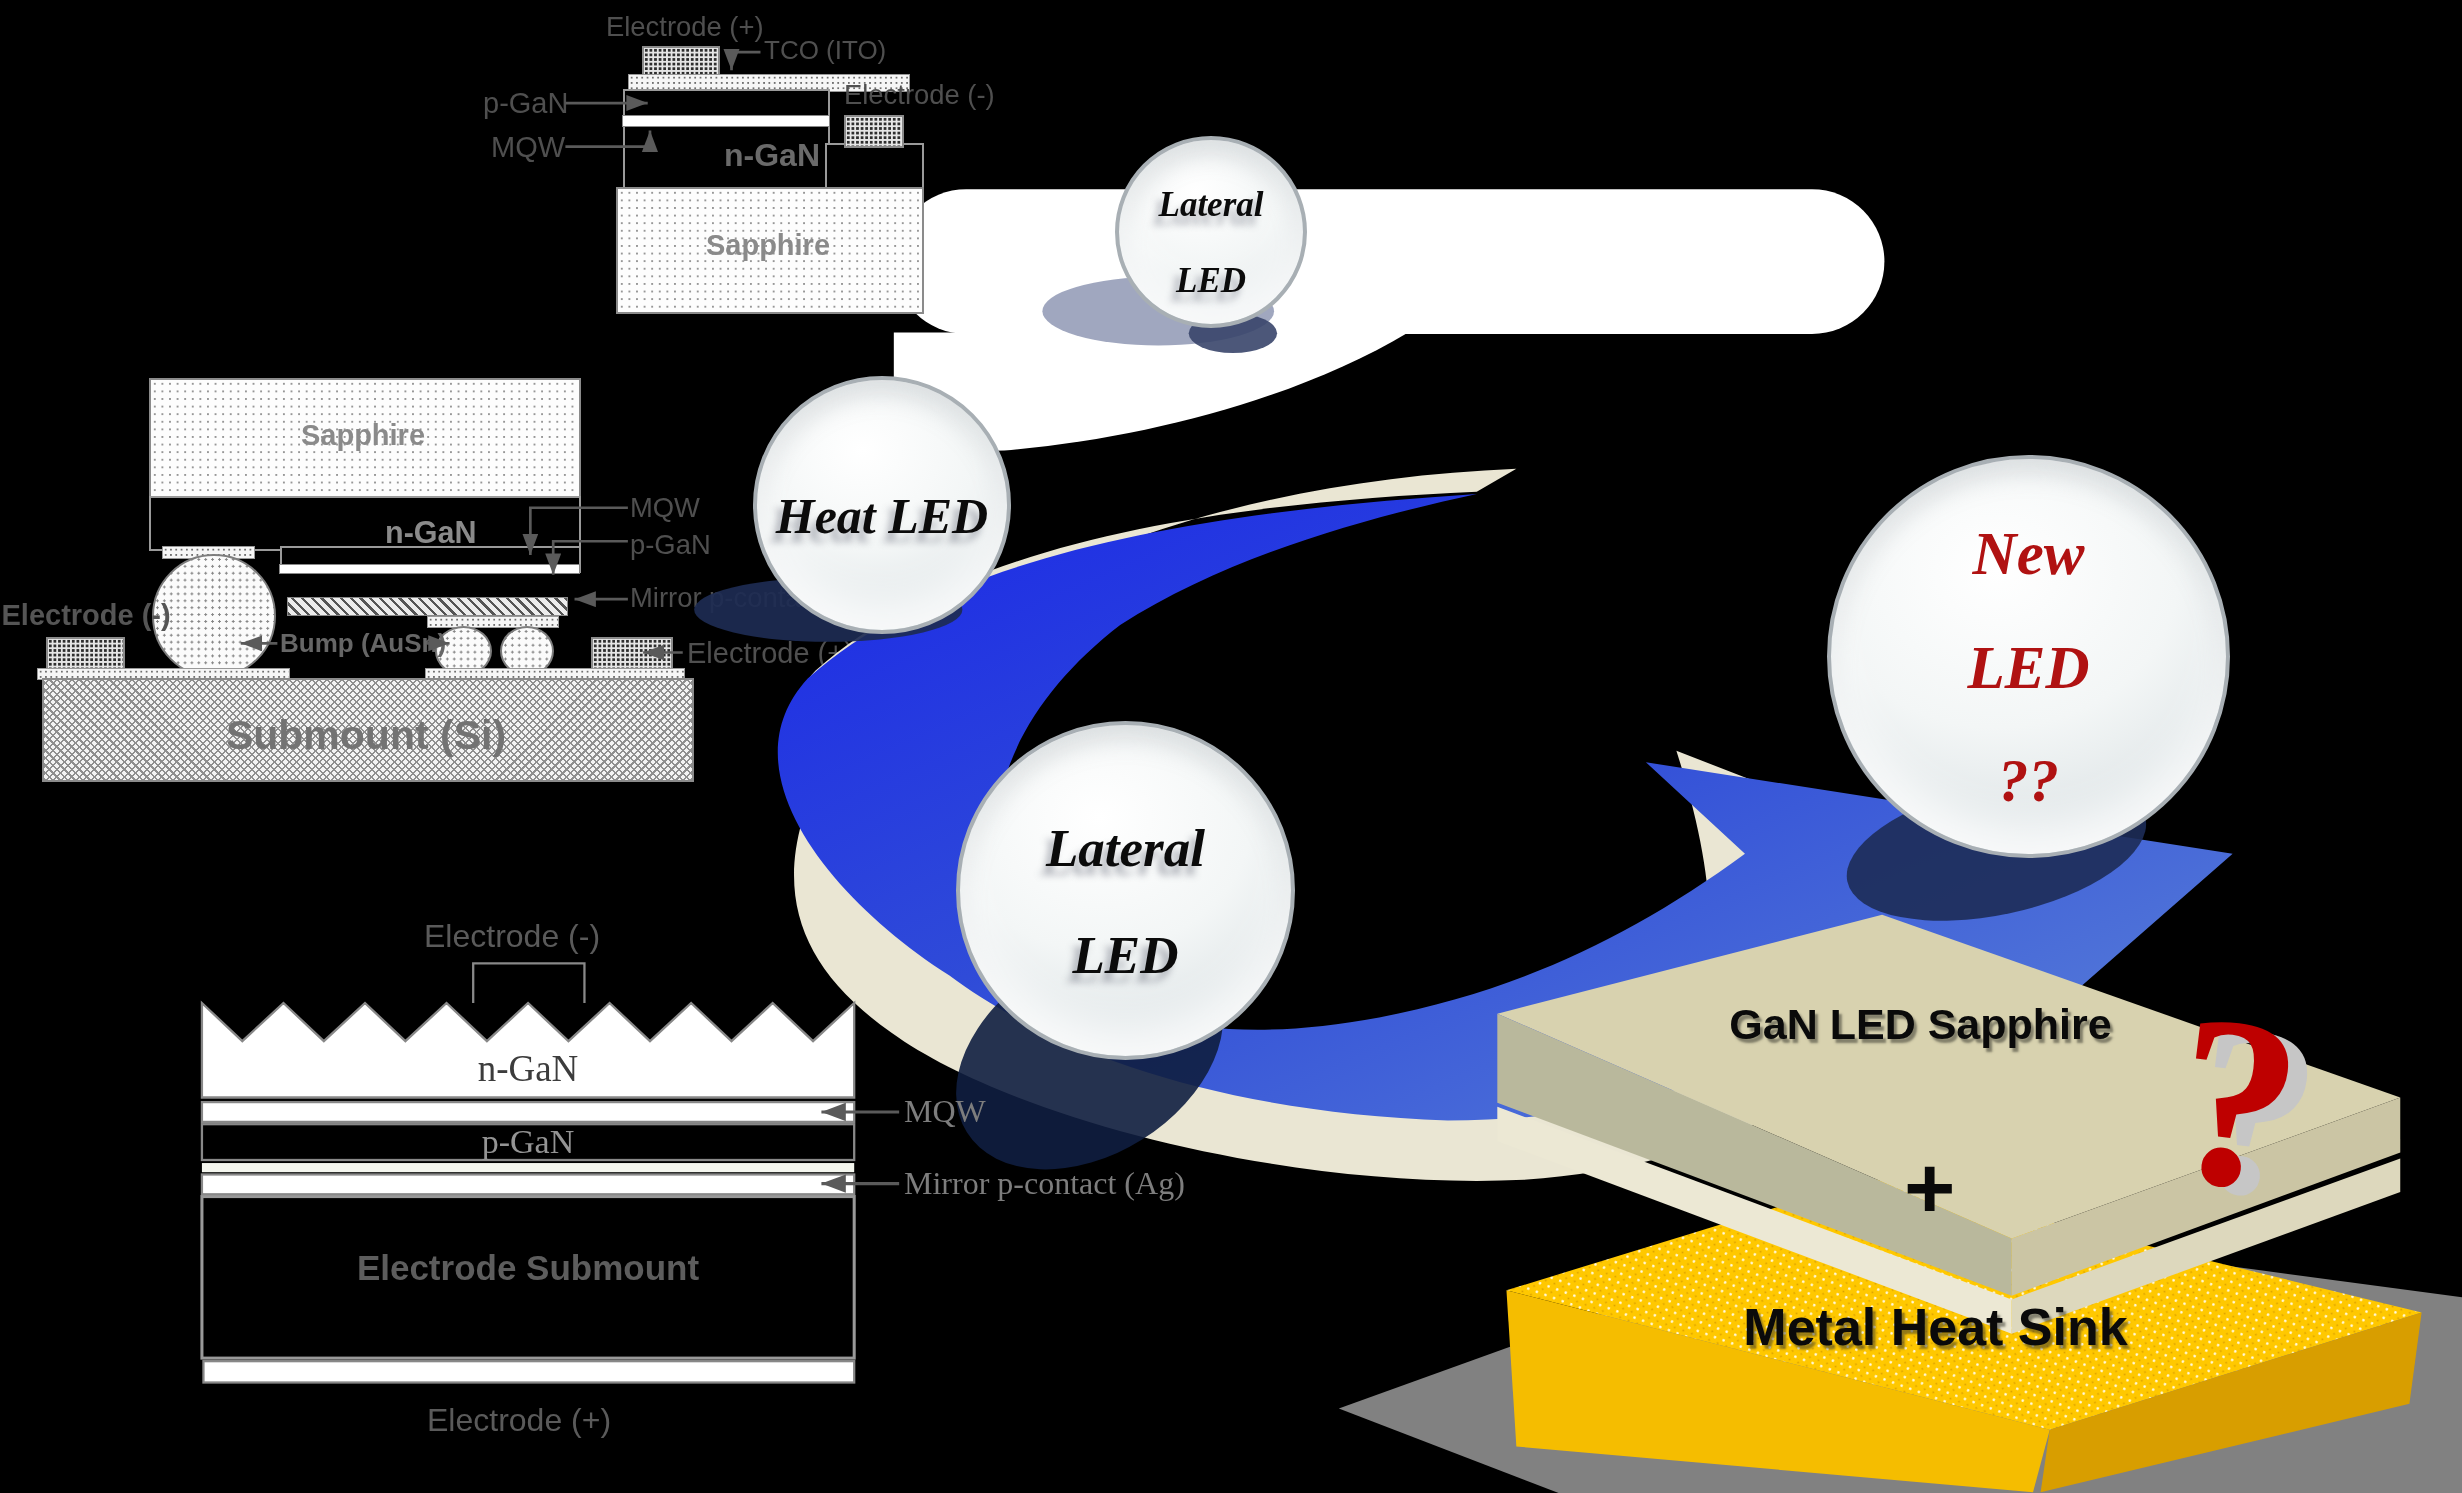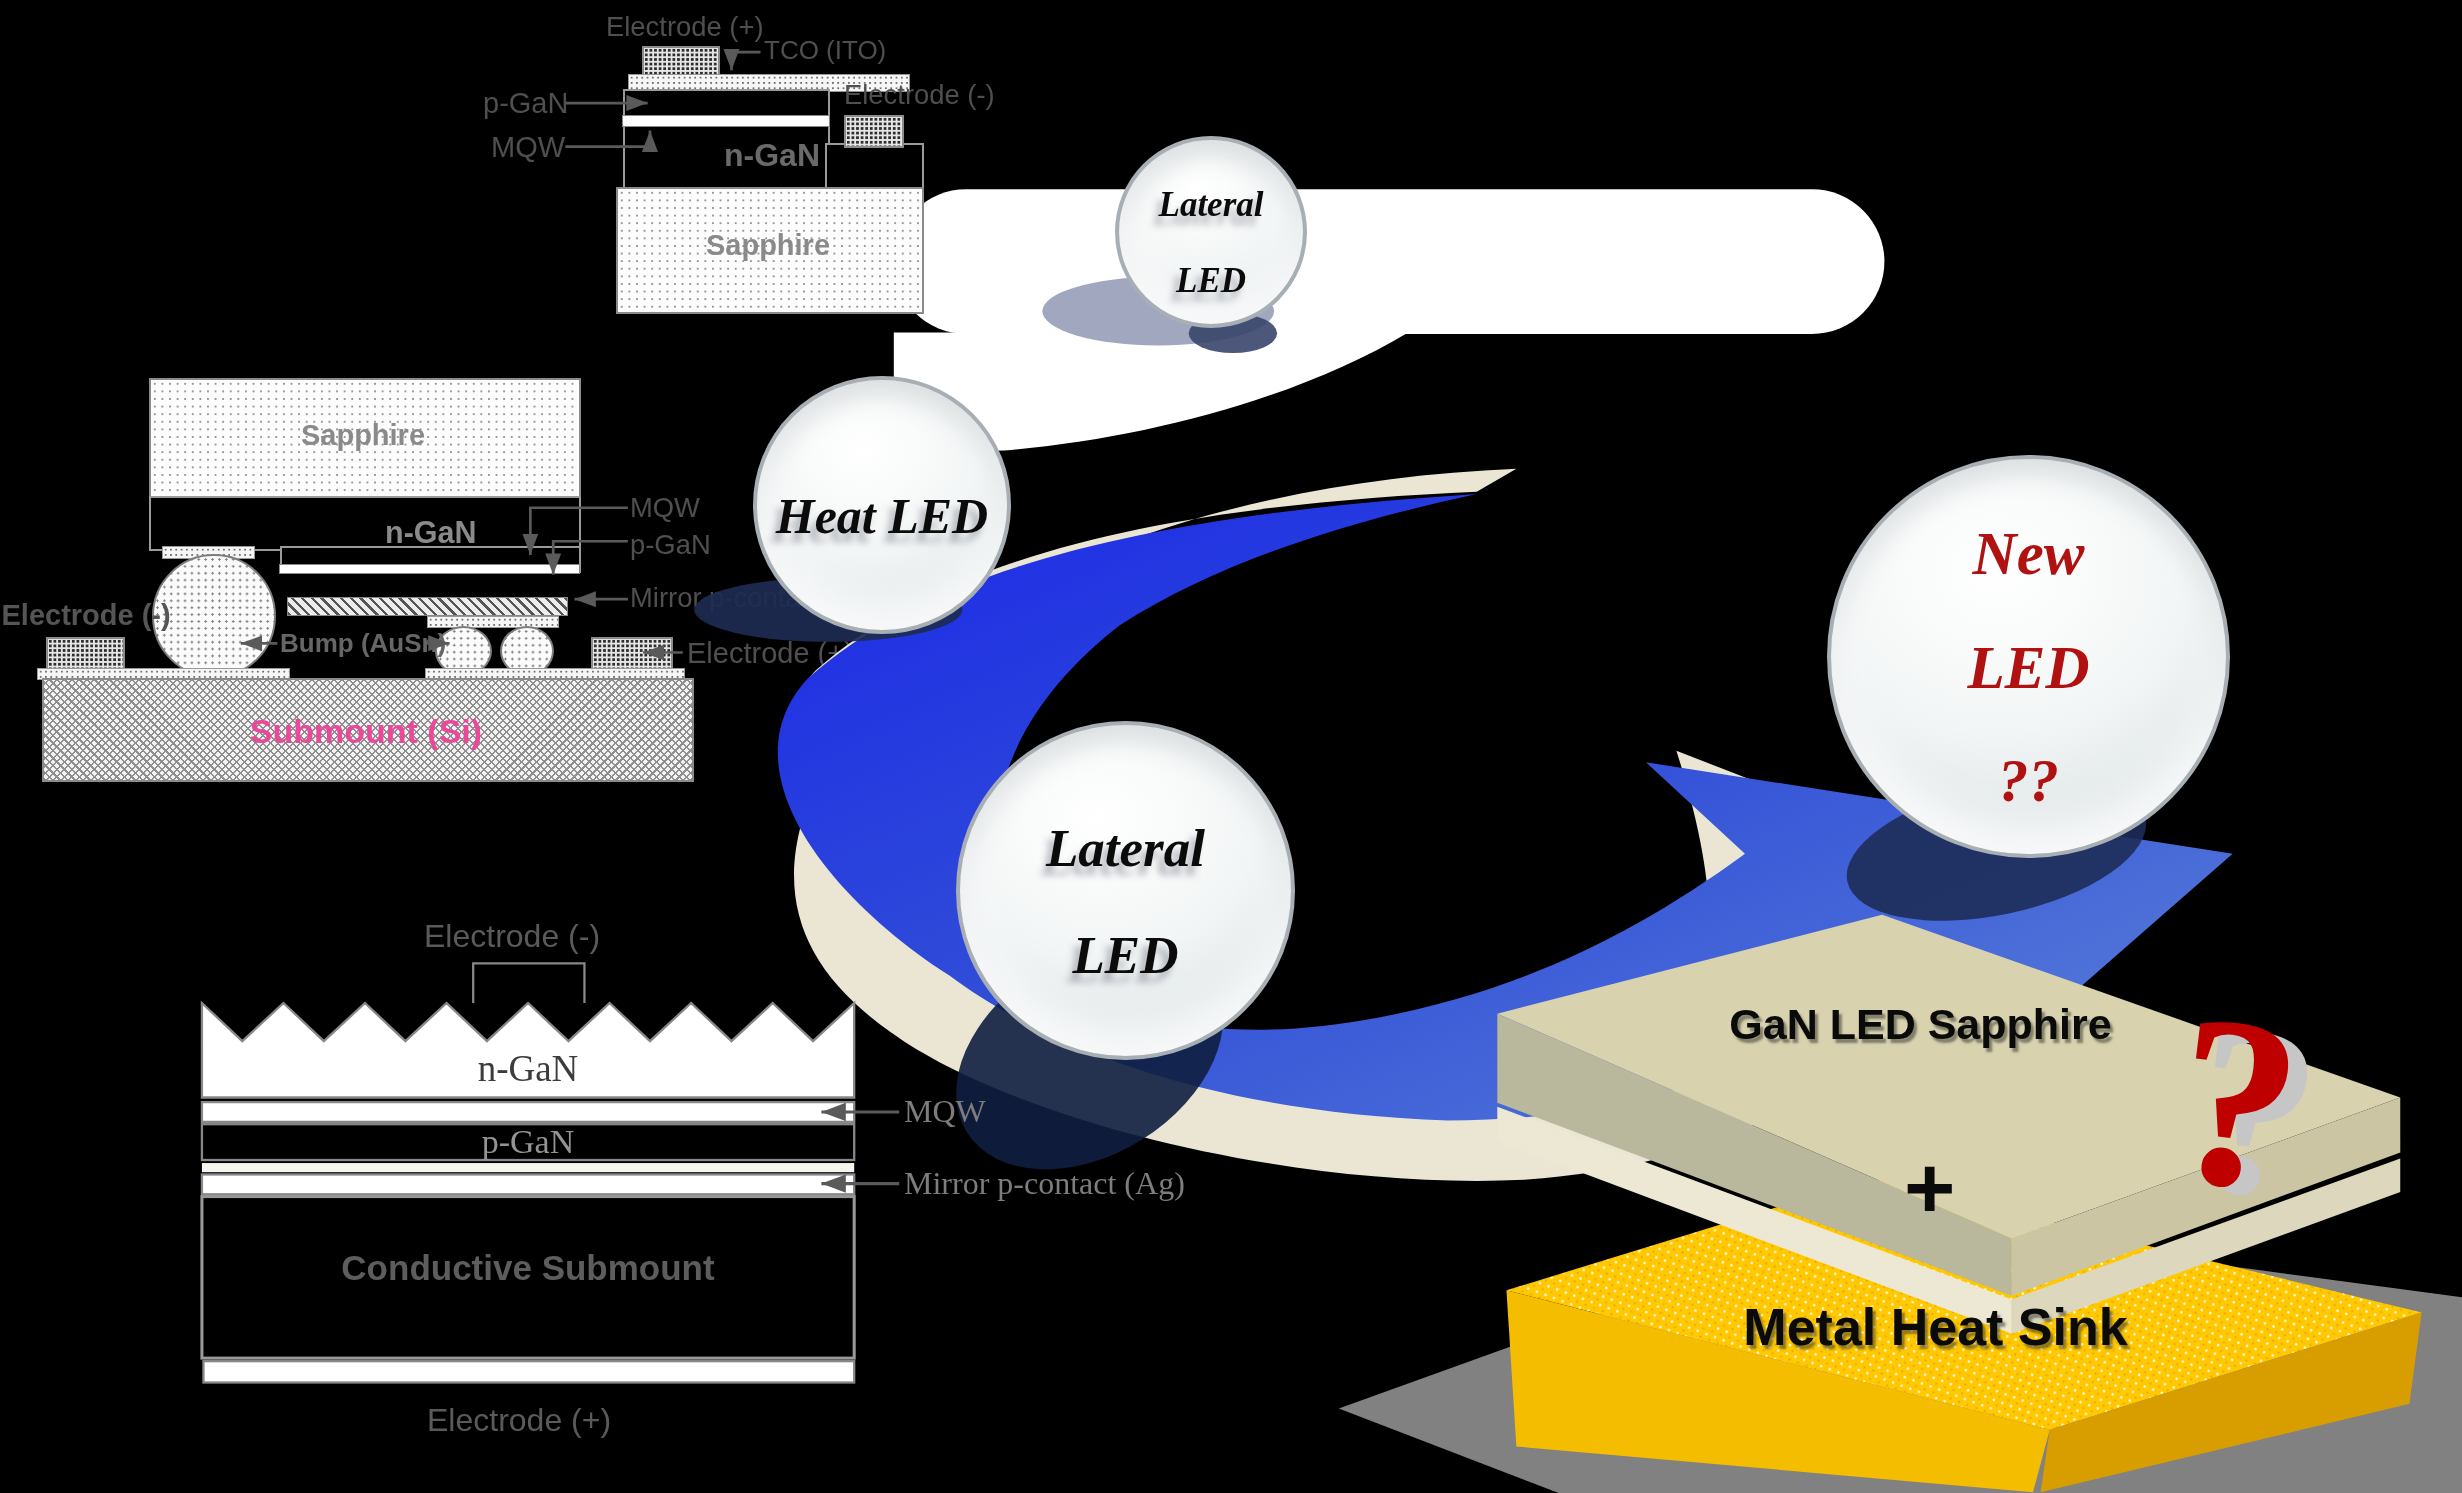--- a/index.html
+++ b/index.html
@@ -87,21 +87,21 @@
   <div class="abs pat-bump" style="left:435px;top:626px;width:53px;height:46px;"></div>
   <div class="abs pat-bump" style="left:500px;top:626px;width:50px;height:46px;"></div>
   <div class="lbl bold" style="left:280px;top:628px;font-size:26px;color:#666;">Bump (AuSn)</div>
   <div class="lbl bold" style="left:1.5px;top:599px;font-size:29px;color:#555;">Electrode (-)</div>
   <div class="abs pat-dark" style="left:46px;top:637px;width:75px;height:30.5px;"></div>
   <div class="abs pat-dark" style="left:591px;top:637px;width:78px;height:31px;"></div>
   <div class="lbl" style="left:687px;top:637px;font-size:29px;">Electrode (+)</div>
   <div class="abs pat-fine" style="left:37px;top:668px;width:251px;height:10px;"></div>
   <div class="abs pat-fine" style="left:425px;top:668px;width:258px;height:10px;"></div>
   <div class="abs pat-hatch" style="left:42px;top:678px;width:648px;height:100px;"></div>
-  <div class="lbl bold ctr" style="left:42px;top:712px;width:648px;font-size:34px;color:#ec4899;">Submount (Si)</div>
+  <div class="lbl bold ctr" style="left:42px;top:712px;width:648px;font-size:41px;color:#737373;">Submount (Si)</div>
   <div class="lbl" style="left:630px;top:492px;">MQW</div>
   <div class="lbl" style="left:630px;top:529px;">p-GaN</div>
   <div class="lbl" style="left:630px;top:582px;">Mirror p-contact (Ag)</div>
 </div>
 
 <svg class="layer" width="2462" height="1494" viewBox="0 0 3231 1960">
   <defs>
     <marker id="ah" markerWidth="10" markerHeight="8" refX="8" refY="3" orient="auto">
       <path d="M0,0 L8,3 L0,6 Z" fill="#5a5a5a"></path>
     </marker>
@@ -191,21 +191,21 @@
     <polyline points="1180,1553 1078,1553" marker-end="url(#ah)"></polyline>
   </g>
 </svg>
 
 <div class="abs" style="left:0;top:0;width:2462px;height:1494px;">
   <div class="lbl" style="left:424px;top:918px;font-size:32px;color:#5a5a5a;">Electrode (-)</div>
   <div class="lbl serif ctr" style="left:202px;top:1047px;width:652px;font-size:37px;color:#3c3c3c;">n-GaN</div>
   <div class="lbl serif ctr" style="left:202px;top:1123px;width:652px;font-size:34px;color:#949494;">p-GaN</div>
   <div class="lbl serif" style="left:904px;top:1093px;font-size:32px;color:#7d7d7d;">MQW</div>
   <div class="lbl serif" style="left:904px;top:1165px;font-size:32px;color:#7d7d7d;">Mirror p-contact (Ag)</div>
-  <div class="lbl bold ctr" style="left:202px;top:1248px;width:652px;font-size:35px;color:#5d5d5d;">Conductive Submount</div>
+  <div class="lbl bold ctr" style="left:202px;top:1248px;width:652px;font-size:35px;color:#5d5d5d;">Electrode Submount</div>
   <div class="lbl" style="left:427px;top:1402px;font-size:32px;color:#5a5a5a;">Electrode (+)</div>
 
   <div class="bigblack ctr" style="left:1646px;top:1000px;width:549px;font-size:43px;">GaN LED Sapphire</div>
   <div class="bigblack" style="left:1904px;top:1137px;font-size:88px;text-shadow:none;">+</div>
   <div class="bigblack ctr" style="left:1684px;top:1297px;width:503px;font-size:52px;">Metal Heat Sink</div>
   <div class="abs" style="left:2176px;top:975px;font-family:'Liberation Serif',serif;font-weight:bold;
        font-size:244px;line-height:1.05;color:#be0000;transform:rotate(7deg);
        text-shadow:20px 6.1px 0 #c6c6c6;">?</div>
 </div>
 

